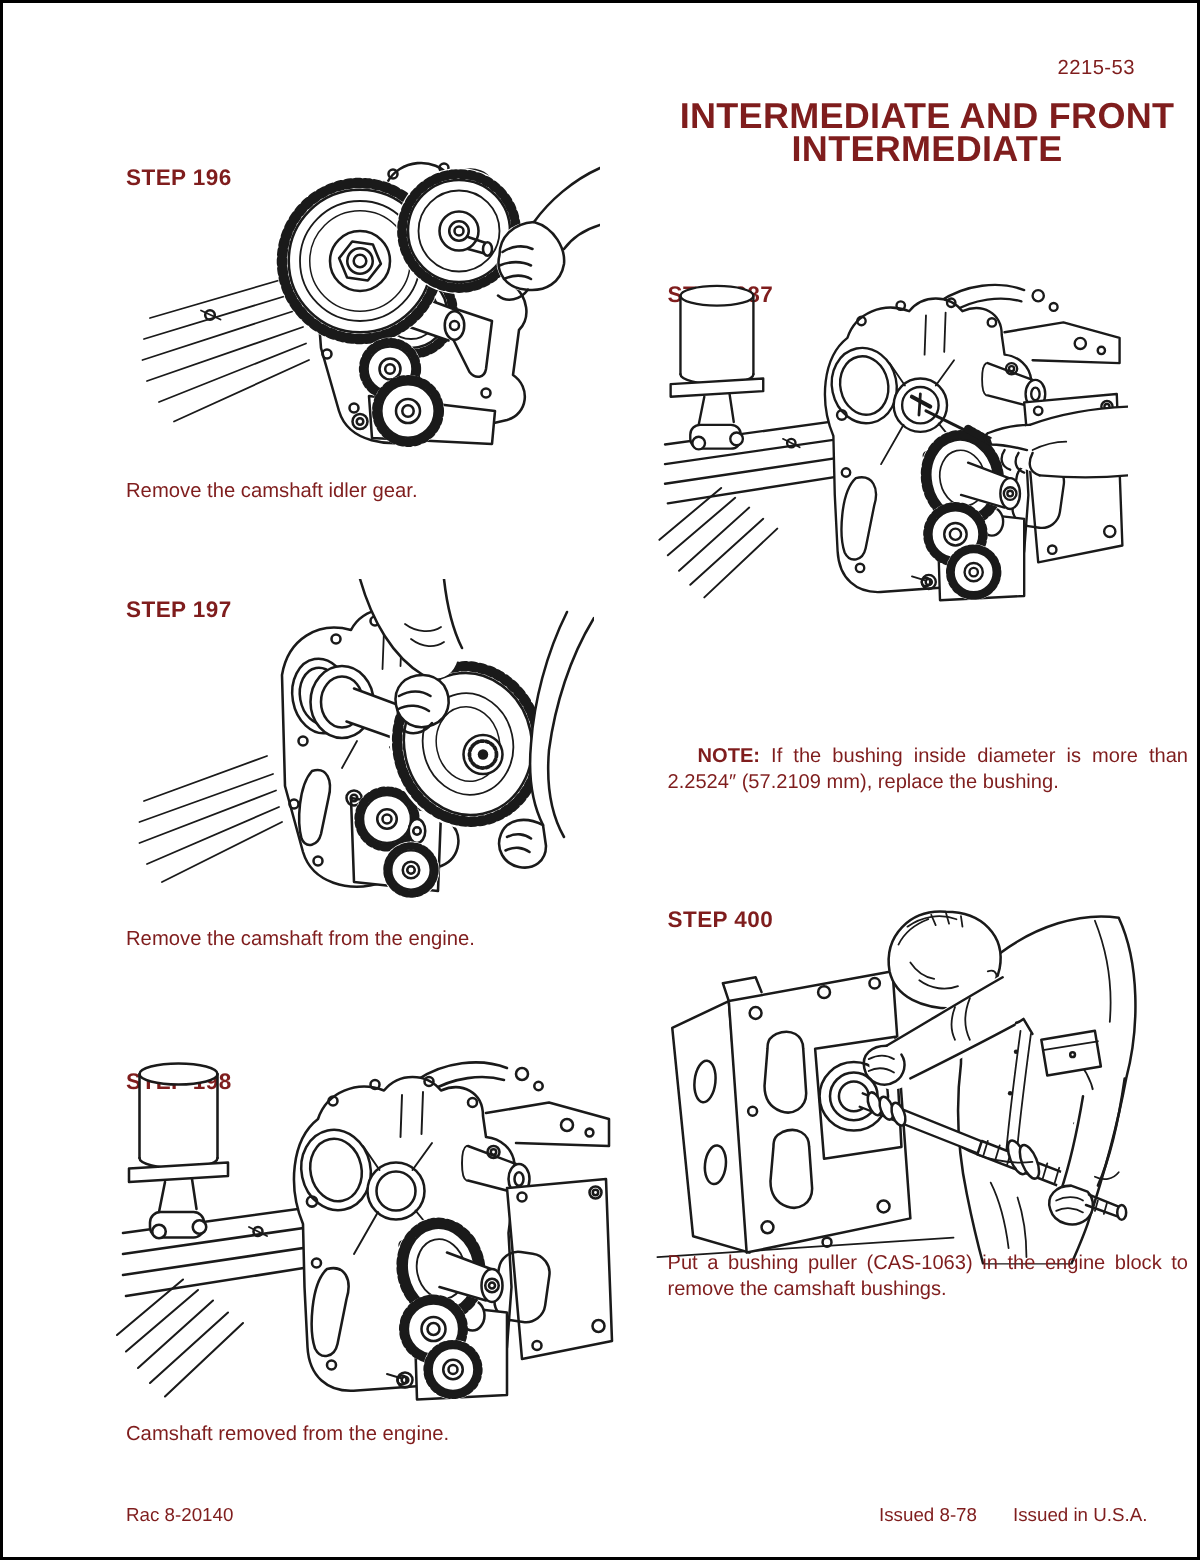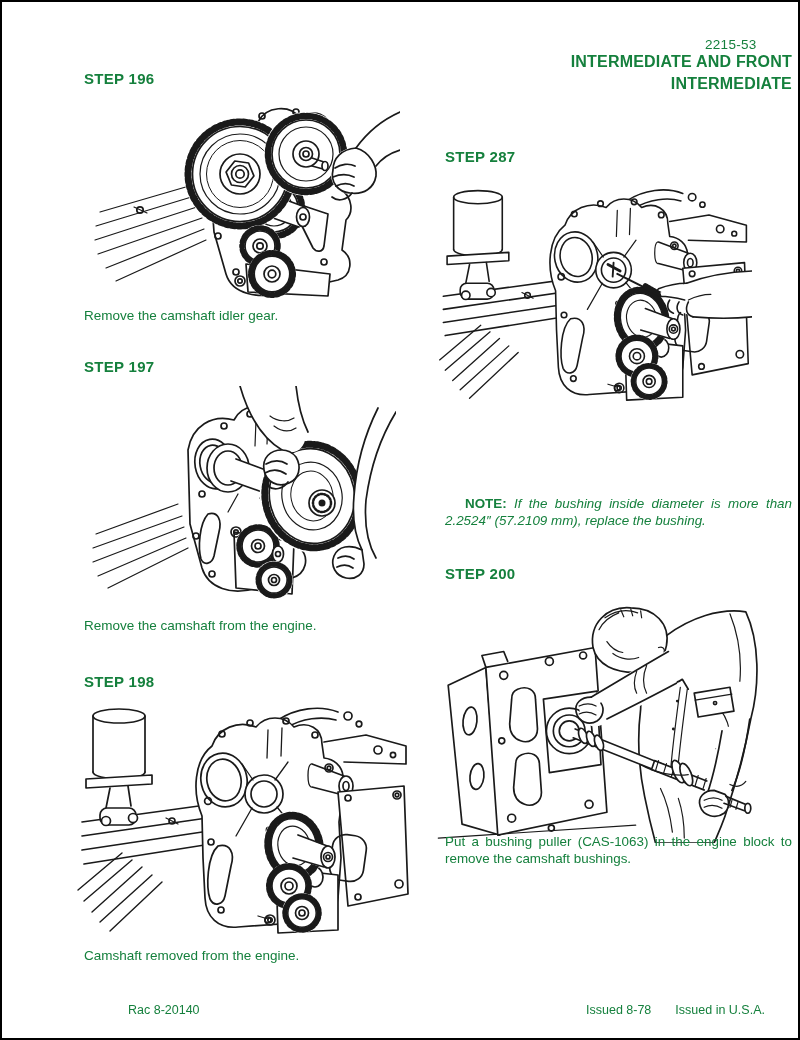--- a/index.html
+++ b/index.html
@@ -1,31 +1,31 @@
 <!DOCTYPE html>
 <html><head>
 <meta charset="utf-8">
 <style>
   html,body{margin:0;padding:0;background:#e8e8e8;}
   .page{
     position:relative;width:800px;height:1040px;margin:0 auto;
     background:#ffffff;border:2px solid #000;box-sizing:border-box;
-    font-family:"Liberation Sans", sans-serif;color:#15803d;overflow:hidden;
+    font-family:"Liberation Sans", sans-serif;color:#7f1d1d;overflow:hidden;
   }
   .page-number{position:absolute;top:35px;left:703px;font-size:13.5px;letter-spacing:.3px;}
-  .step-heading{position:absolute;font-size:15px;font-weight:bold;letter-spacing:.3px;}
+  .step-heading{position:absolute;font-size:15px;font-weight:bold;letter-spacing:.3px;margin-top:40px;}
   .caption{position:absolute;font-size:13.5px;}
-  .section-title{position:absolute;left:442px;top:49px;width:348px;text-align:right;
-    font-size:16px;font-weight:bold;line-height:21.5px;letter-spacing:.2px;}
+  .section-title{position:absolute;left:442px;top:65px;width:348px;text-align:center;
+    font-size:24px;font-weight:bold;line-height:21.5px;letter-spacing:.2px;}
   .body-text{position:absolute;left:443px;width:347px;font-size:13.4px;line-height:16.5px;
     text-align:justify;margin:0;}
-  .note .note-body{font-style:italic;}
+  .note .note-body{}
   .note .note-label{font-weight:bold;padding-left:20px;}
   .footer{position:absolute;top:1001px;font-size:12.5px;}
-  .footer-left{left:82px;margin-left:44px;}
+  .footer-left{left:82px;}
   .footer-right{left:584px;display:flex;gap:24px;}
   .figure{position:absolute;}
   .figure .ln{fill:none;stroke:#1a1a1a;stroke-width:1.7;stroke-linecap:round;stroke-linejoin:round;}
   .figure .fw{fill:#fff;stroke:#1a1a1a;stroke-width:1.7;stroke-linecap:round;stroke-linejoin:round;}
   .figure .wf{fill:#fff;stroke:none;}
   .figure .thin{stroke-width:1.2;}
   .hidden-defs{position:absolute;width:0;height:0;overflow:hidden;}
 </style>
 </head>
 <body>
@@ -187,21 +187,21 @@
         <ellipse class="fw" cx="235" cy="70" rx="3" ry="4.5"></ellipse>
 
       <path class="wf" d="M310,14 C290,22 272,36 264,52 C252,52 243,60 242,72 C238,84 246,96 258,98 C272,101 284,94 287,82 C292,76 296,68 298,60 L310,52 Z"></path>
       <path d="M310,16 C292,24 276,38 266,52 M310,54 C300,57 292,62 286,70"></path>
       <path d="M266,52 C252,53 243,62 243,74 C240,86 248,96 260,97 C274,99 284,92 286,80 C287,70 280,56 266,52 Z"></path>
       <path d="M245,72 C251,68 259,67 265,70 M243,81 C250,78 258,78 264,81 M246,90 C252,87 259,87 264,90"></path>
       <path d="M262,97 C257,104 248,106 242,101"></path>
     </g>
   </svg>
 
-  <div class="caption" style="left:82px;top:306px">Remove the camshaft idler gear.</div>
+  <div class="caption" style="left:82px;top:317px">Remove the camshaft idler gear.</div>
 
   <div class="step-heading" style="left:82px;top:356px">STEP 197</div>
 
   <svg class="figure" style="left:86px;top:384px" width="308" height="218" viewBox="0 0 308 218">
     <g class="ln">
       <path d="M8,148 L90,118 M5,162 L94,130 M5,176 L96,141 M10,190 L98,152 M20,202 L100,162" class="thin"></path>
       <path d="M190,2 L187,26 M202,2 L199,25 M187,26 C190,33 196,33 199,25"></path>
       <path class="fw" d="M100,64 C104,40 124,28 146,34 C154,18 176,16 186,28 C196,20 208,24 208,36 L210,52 C220,56 224,66 220,76 L214,100 C224,110 224,124 216,132 L212,162 C222,172 218,188 204,192 L168,202 C144,210 120,202 114,182 L102,138 Z"></path>
       <ellipse class="fw" cx="126" cy="78" rx="19" ry="25" transform="rotate(-10 126 78)"></ellipse>
       <ellipse cx="126" cy="78" rx="14" ry="19" transform="rotate(-10 126 78)"></ellipse>
@@ -298,21 +298,21 @@
       <path d="M272,126 C280,122 288,120 296,120" class="thin"></path>
     </g>
   </svg>
 
 
   <p class="body-text note" style="top:494px">
     <span class="note-label">NOTE:</span>
     <span class="note-body">If the bushing inside diameter is more than 2.2524″ (57.2109 mm), replace the bushing.</span>
   </p>
 
-  <div class="step-heading" style="left:443px;top:563px">STEP 200</div>
+  <div class="step-heading" style="left:443px;top:563px">STEP 400</div>
 
   <svg class="figure" style="left:430px;top:588px" width="328" height="253" viewBox="0 0 330 255">
     <g class="ln">
       <path d="M6,250 L205,237" class="thin"></path>
 
       <path class="fw" d="M16,96 L54,78 L68,247 L30,236 Z"></path>
       <ellipse cx="38" cy="132" rx="7" ry="14" transform="rotate(6 38 132)"></ellipse>
       <ellipse cx="45" cy="188" rx="7" ry="13" transform="rotate(6 45 188)"></ellipse>
       <path class="fw" d="M54,78 L164,58 L176,224 L66,247 Z"></path>
       <path d="M54,78 L50,66 L72,62 L76,72"></path>

